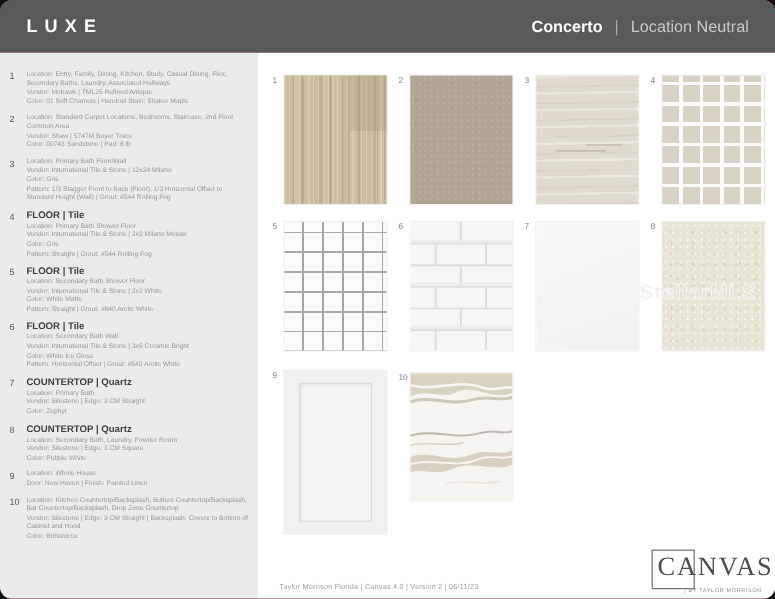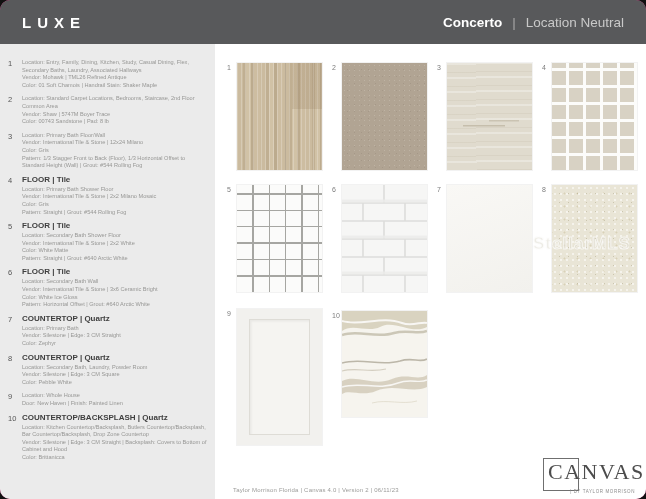--- a/index.html
+++ b/index.html
@@ -223,21 +223,20 @@
         <span class="spec-num">9</span>
         <div class="spec-body">
           <div class="spec-details">Location: Whole House
 Door: New Haven | Finish: Painted Linen</div>
         </div>
       </div>
 
       <div class="spec-item">
         <span class="spec-num">10</span>
         <div class="spec-body">
-          <div class="spec-title">COUNTERTOP/BACKSPLASH | Quartz</div>
           <div class="spec-details">Location: Kitchen Countertop/Backsplash, Butlers Countertop/Backsplash, Bar Countertop/Backsplash, Drop Zone Countertop
 Vendor: Silestone | Edge: 3 CM Straight | Backsplash: Covers to Bottom of Cabinet and Hood
 Color: Brittanicca</div>
         </div>
       </div>
 
     </div>
 
     <div class="main">
 

